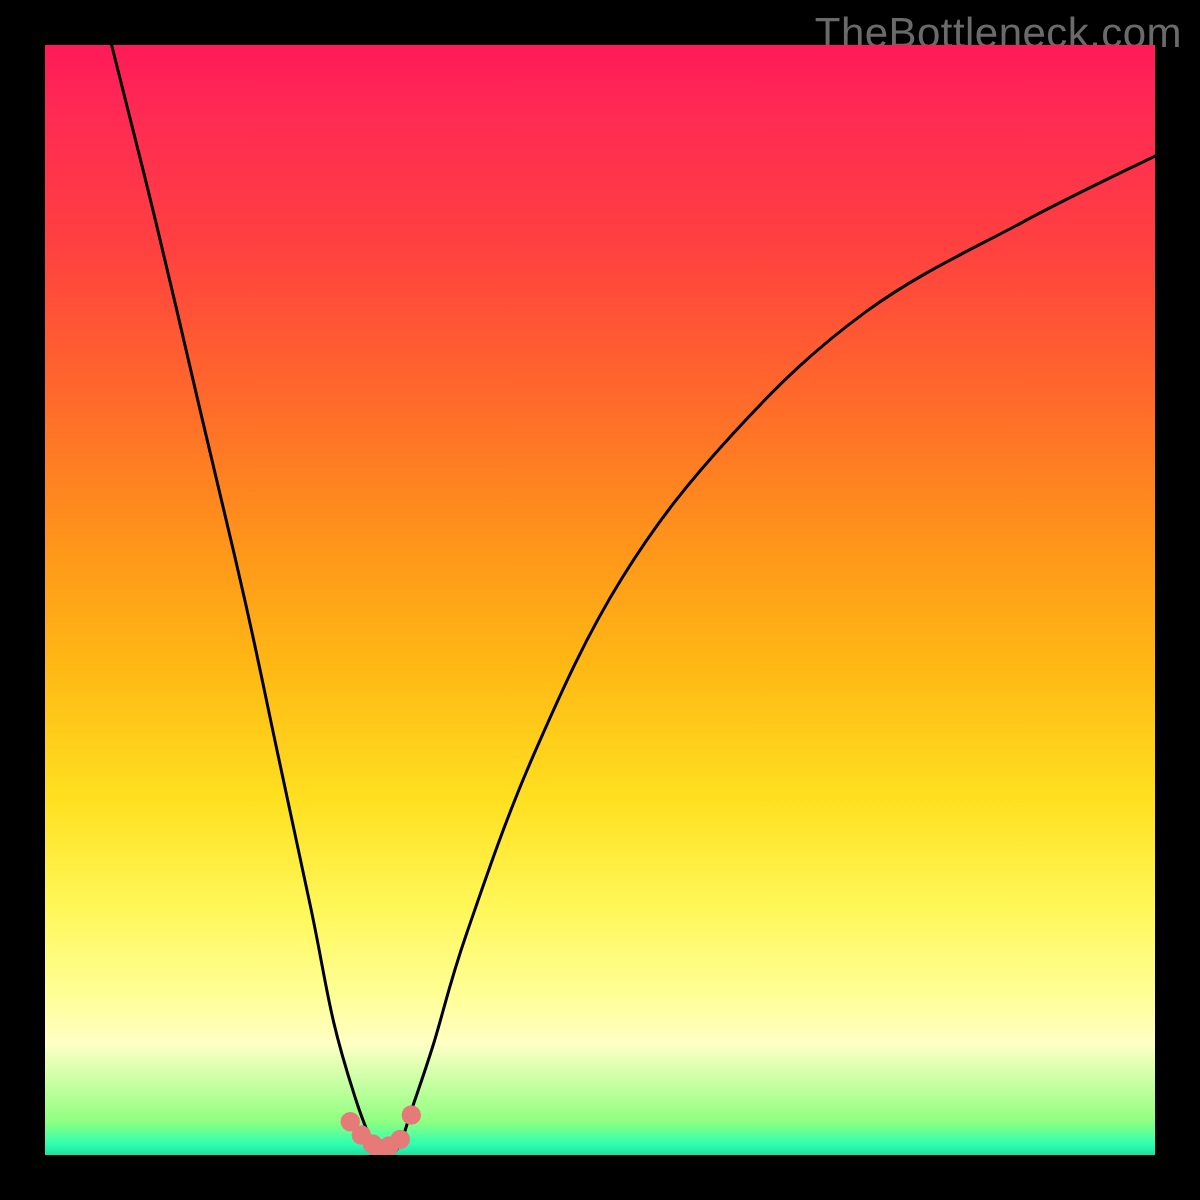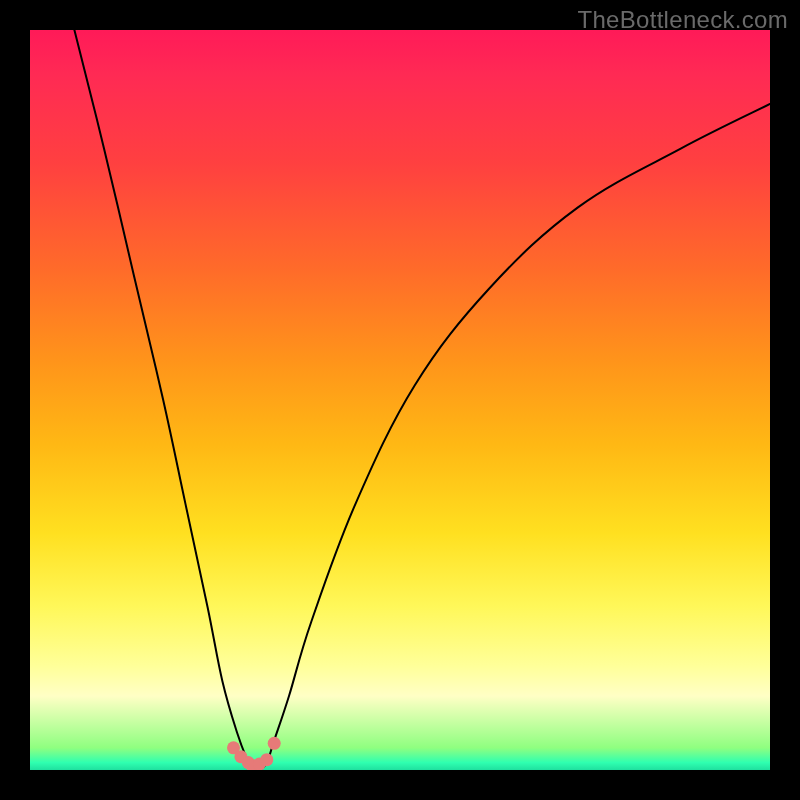--- a/index.html
+++ b/index.html
@@ -37,21 +37,21 @@
       #8fff80 97%,
       #2fffb0 99%,
       #1fe09f 100%
     );
   }
   .watermark {
     position: absolute;
     top: 6px;
     right: 12px;
     color: #6a6a6a;
-    font-size: 24px;
+    font-size: 28px;
     letter-spacing: 0.3px;
     user-select: none;
   }
   svg.curve {
     position: absolute;
     inset: 0;
   }
   .dot {
     fill: #e67a78;
   }

